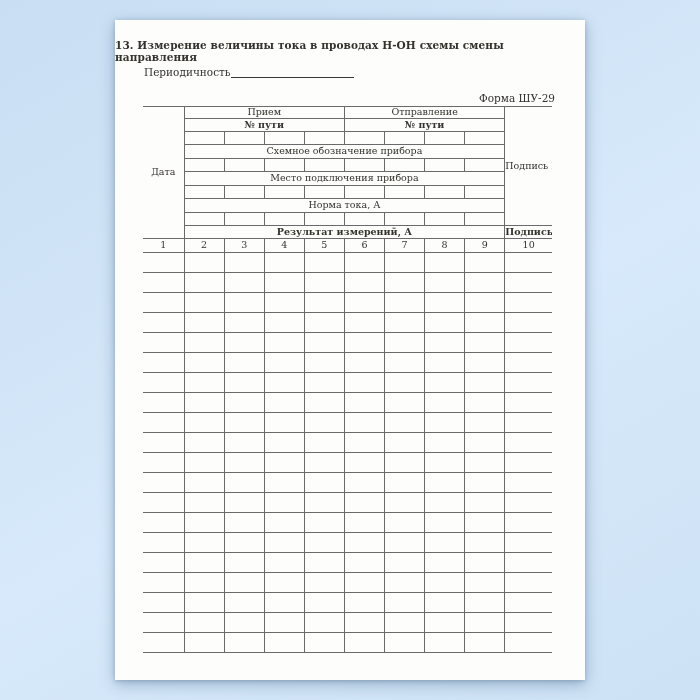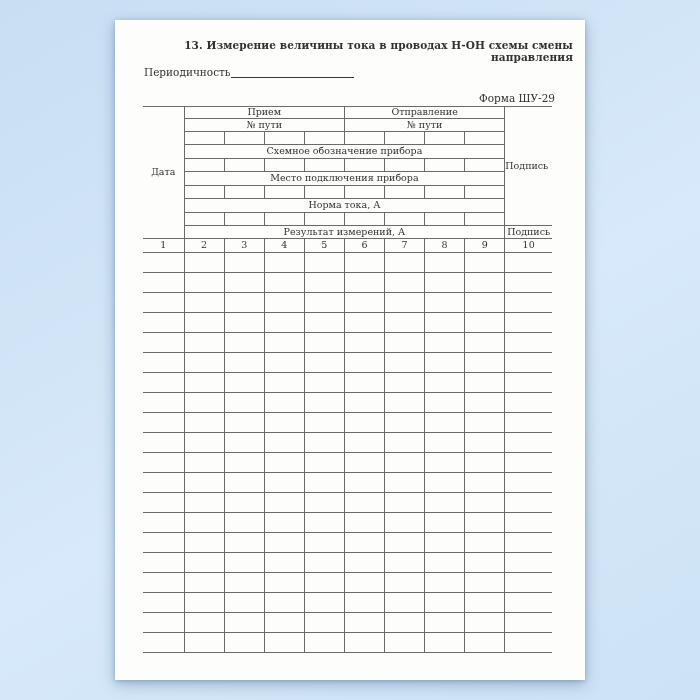--- a/index.html
+++ b/index.html
@@ -13,21 +13,21 @@
   }
   .sheet {
     position: absolute;
     left: 115px; top: 20px;
     width: 470px; height: 660px;
     background: #fdfdfc;
     box-shadow: 0 4px 14px rgba(80,110,145,.45), 0 1px 4px rgba(80,110,145,.35);
   }
   .doc-title {
     position: absolute; top: 19px; left: 0; right: 12px;
-    text-align: right;
+    text-align: left;
     font-weight: bold;
     font-size: 10.5px;
     letter-spacing: 0.1px;
   }
   .meta-line {
     position: absolute; left: 29px;
     font-size: 10.5px;
     white-space: nowrap;
   }
   .meta-line.l1 { top: 46px; }
@@ -56,21 +56,21 @@
     font-size: 9.5px;
     text-align: center;
     vertical-align: middle;
     line-height: 1.15;
     overflow: hidden;
     white-space: nowrap;
   }
   td.no-l { border-left: none !important; margin-top: 16px; }
   td.no-r { border-right: none !important; }
   td.wrap { white-space: normal; }
-  tr.hrow    { height: 13px; }
+  tr.hrow    { height: 13px; font-weight: bold; }
   tr.hrow-s  { height: 12px; }
   tr.hrow-l  { height: 14px; }
   tr.numrow  { height: 14px; }
   tr.bodyrow { height: 20px; }
 </style>
 </head>
 <body>
 
 <div class="sheet">
 

